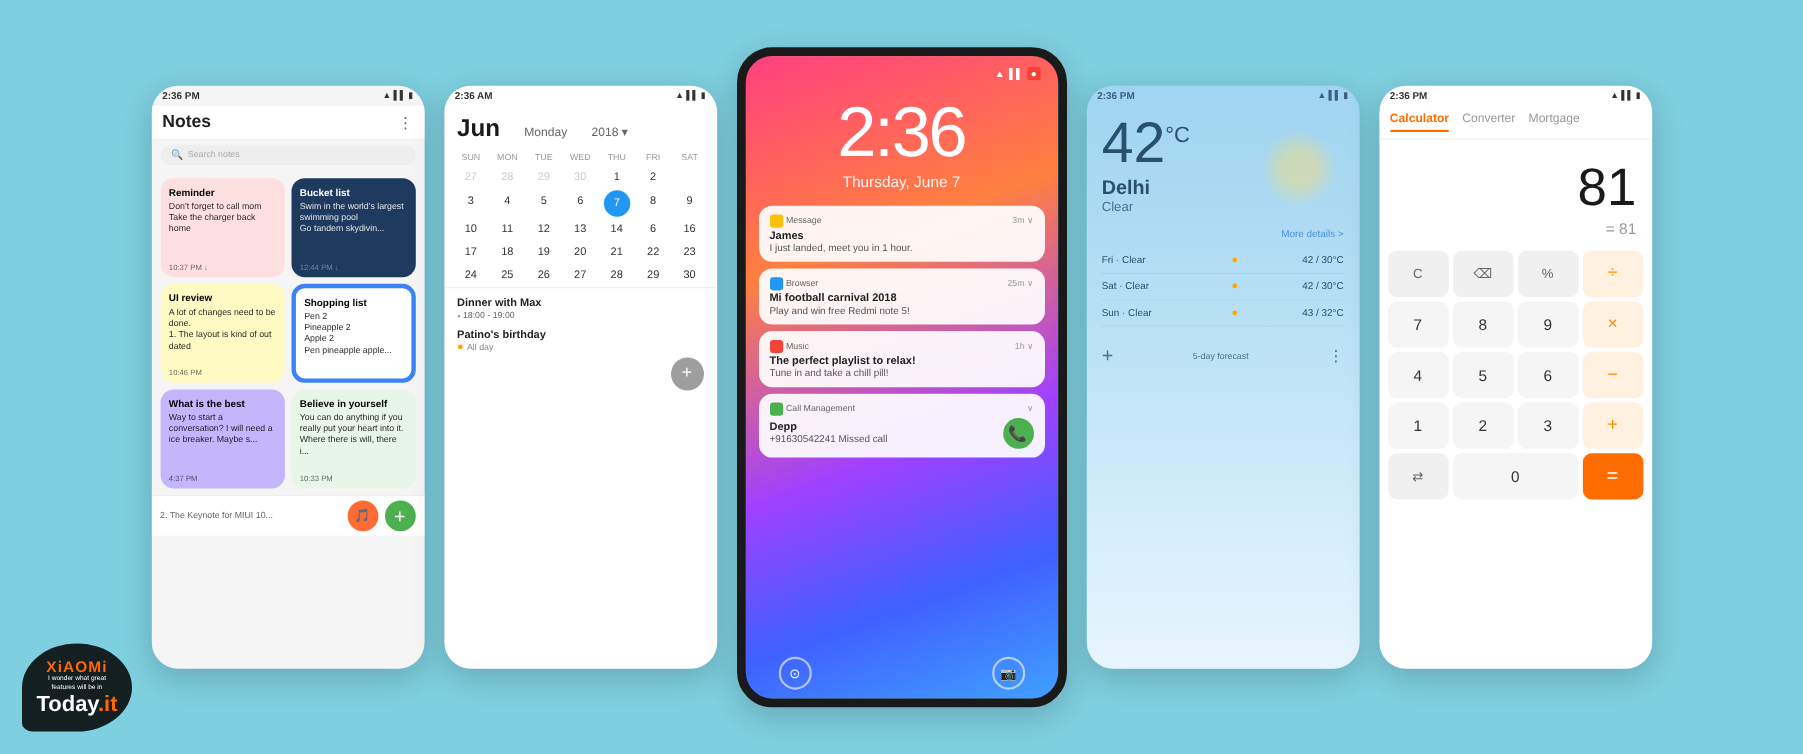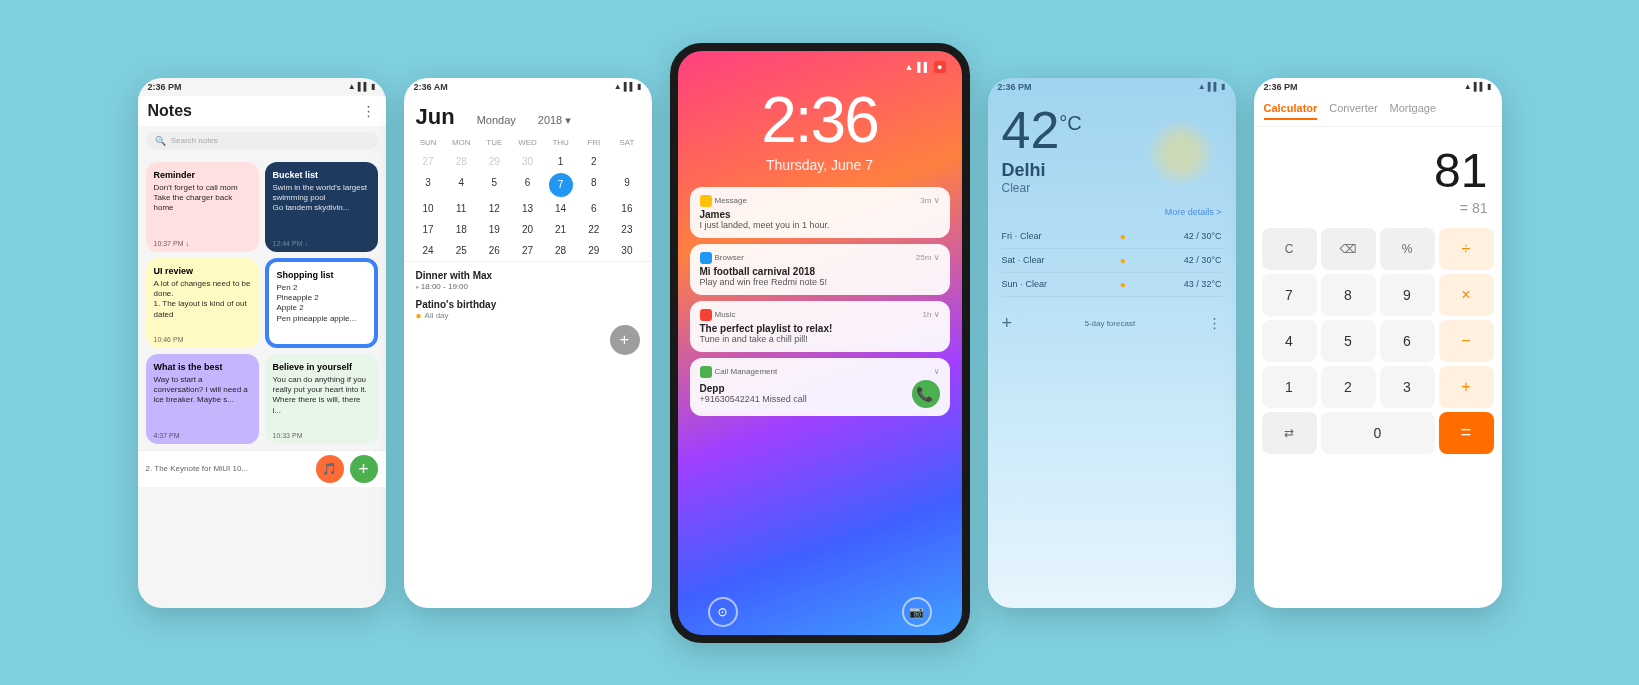--- a/index.html
+++ b/index.html
@@ -682,14 +682,19 @@
         <div class="calc-btn op">+</div>
       </div>
       <div class="calc-row">
         <div class="calc-btn func">⇄</div>
         <div class="calc-btn zero">0</div>
         <div class="calc-btn equals">=</div>
       </div>
     </div>
   </div>
 
+  <div class="xiaomi-logo">
+    <span class="xiaomi-text">XiAOMi</span>
+    <span class="xiaomi-sub">I wonder what great<br>features will be in</span>
+    <span class="today-text">Today<span class="today-it">.it</span></span>
+  </div>
 
 </div>
 
 </body></html>

